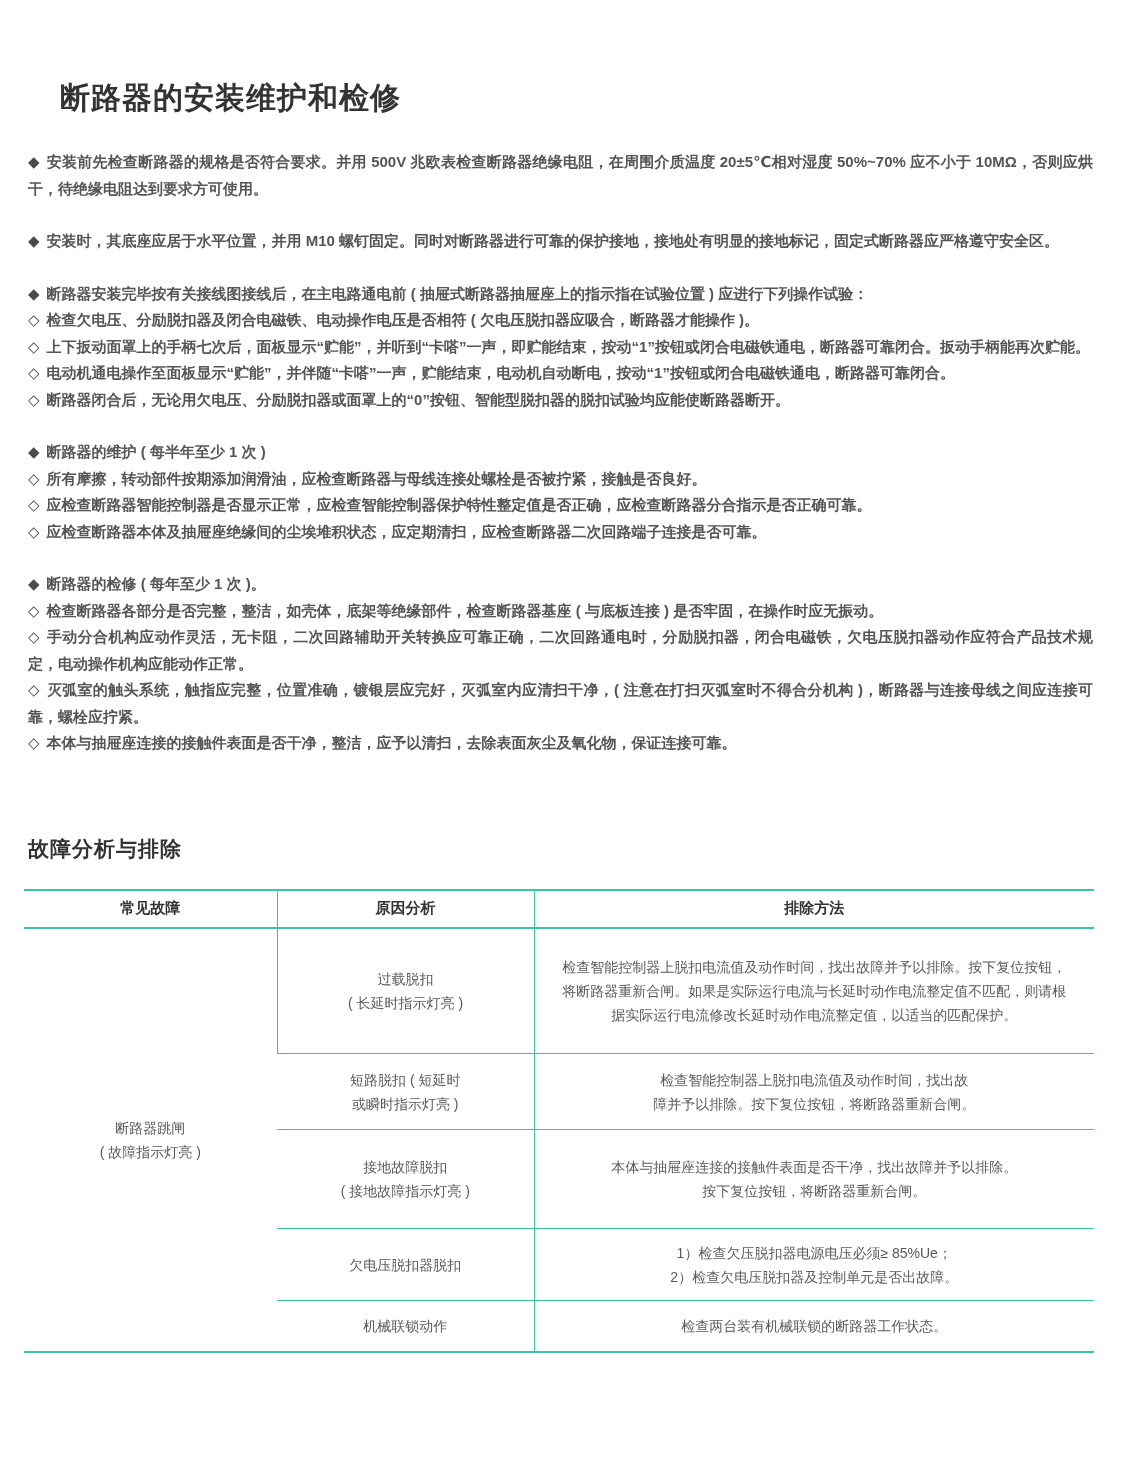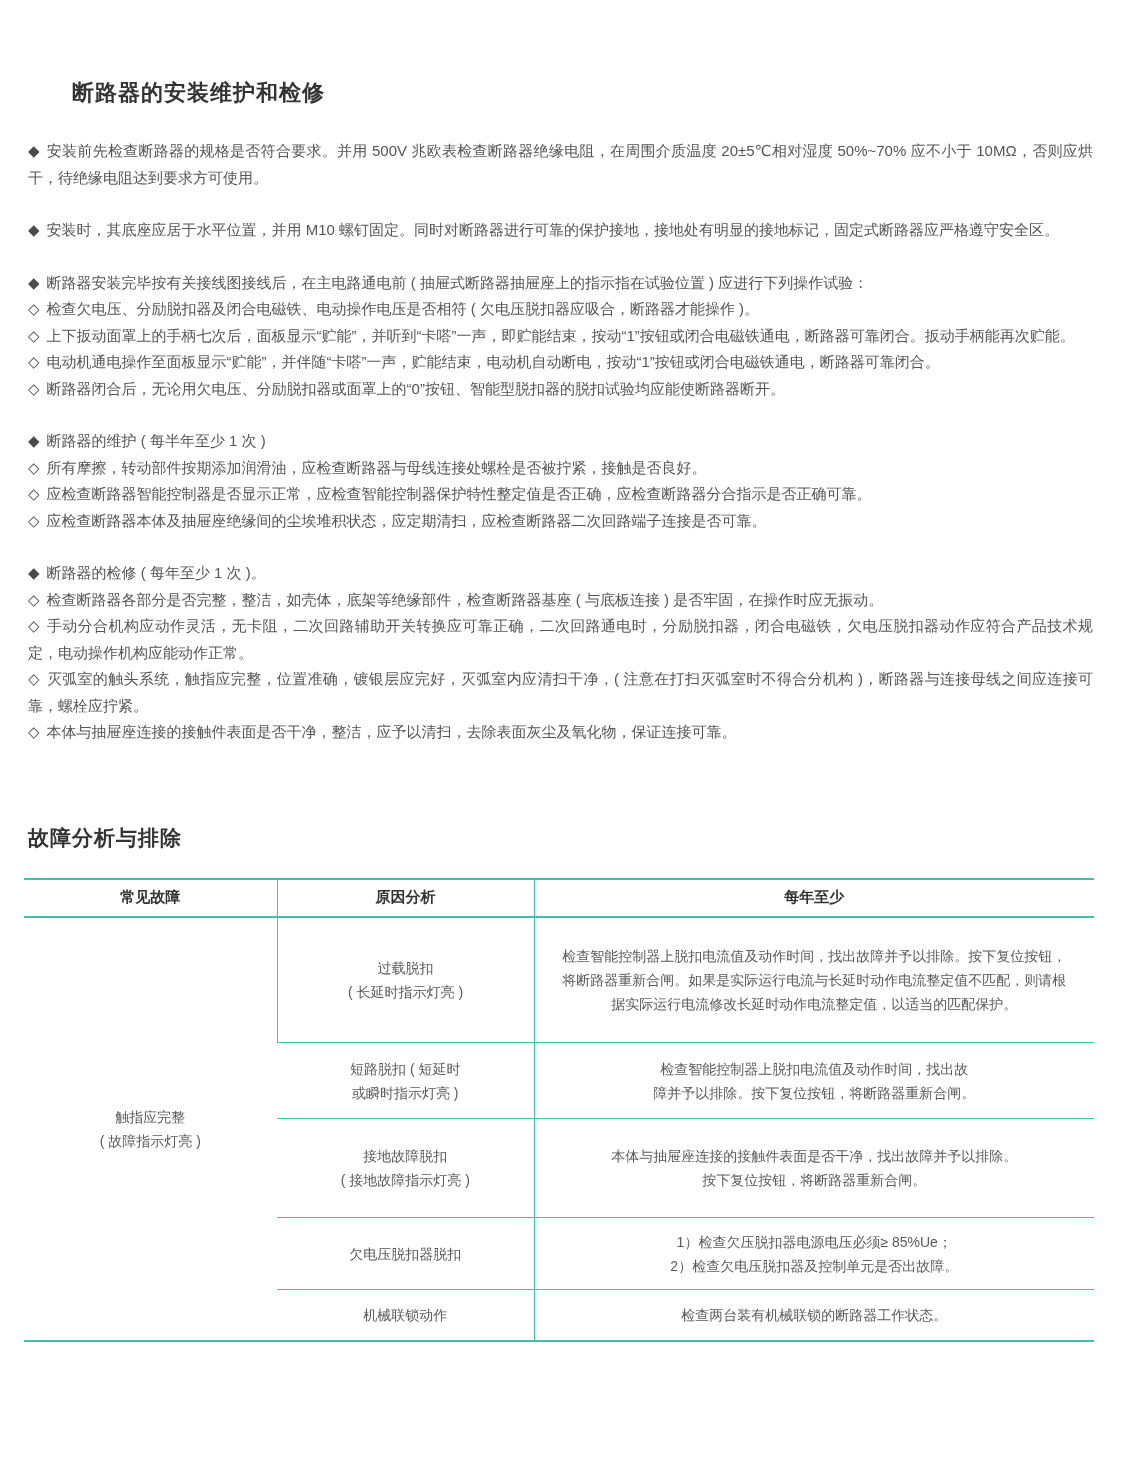--- a/index.html
+++ b/index.html
@@ -13,36 +13,36 @@
   body{
     width:1121px; height:1471px;
     background:#ffffff;
     font-family:"Liberation Sans", "DejaVu Sans", sans-serif;
     color:var(--body);
     overflow:hidden;
   }
   .page{ padding:78px 28px 0 28px; }
 
   h1.sec-title{
-    font-size:22px;
+    font-size:30px;
     font-weight:600;
     color:var(--heading);
-    margin:0 0 30px 12px;
+    margin:0 0 30px 0;
     letter-spacing:1px;
     padding-left:32px;
   }
   h2.sec-title2{
     font-size:21px;
     font-weight:600;
     color:var(--heading);
     margin:78px 0 26px 0;
     letter-spacing:1px;
   }
 
-  .content{ max-width:1066px; }
+  .content{ max-width:1066px;font-weight:bold; }
   .group{ margin:0 0 26px 0; }
   .group p{
     margin:0;
     font-size:15px;
     line-height:26.5px;
     color:var(--body);
     text-align:justify;
   }
   .bullet{ display:inline-block; margin-right:7px; color:#4a4a4a; }
 
@@ -126,26 +126,26 @@
   <table class="fault-table">
     <colgroup>
       <col class="c1">
         <col class="c2">
         <col class="c3">
     </colgroup>
     <thead>
       <tr>
         <th>常见故障</th>
         <th>原因分析</th>
-        <th>每年至少</th>
+        <th>排除方法</th>
       </tr>
     </thead>
     <tbody id="fault-table-body">
         <tr class="r0">
-          <td rowspan="5" class="fault-cell">触指应完整
+          <td rowspan="5" class="fault-cell">断路器跳闸
 ( 故障指示灯亮 )</td>
           <td class="cause-cell">过载脱扣
 ( 长延时指示灯亮 )</td>
           <td class="solution-cell">检查智能控制器上脱扣电流值及动作时间，找出故障并予以排除。按下复位按钮，
 将断路器重新合闸。如果是实际运行电流与长延时动作电流整定值不匹配，则请根
 据实际运行电流修改长延时动作电流整定值，以适当的匹配保护。</td>
         </tr>
         <tr class="r1">
           <td class="cause-cell">短路脱扣 ( 短延时
 或瞬时指示灯亮 )</td>

